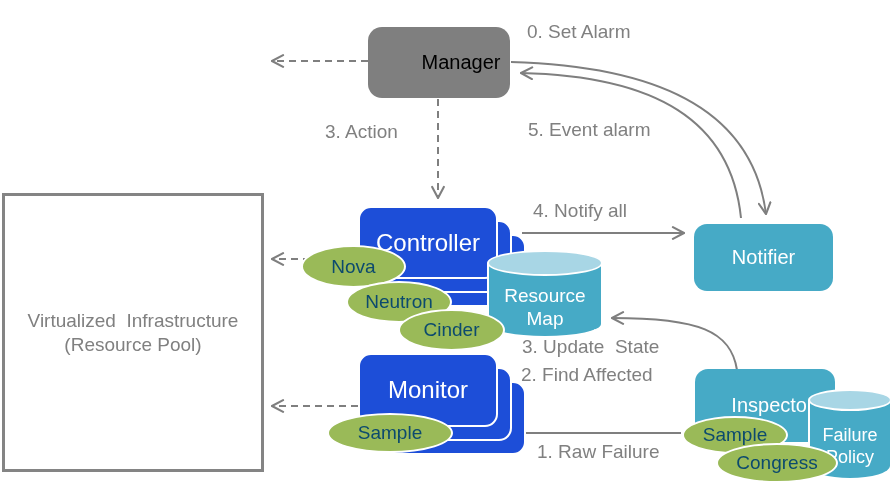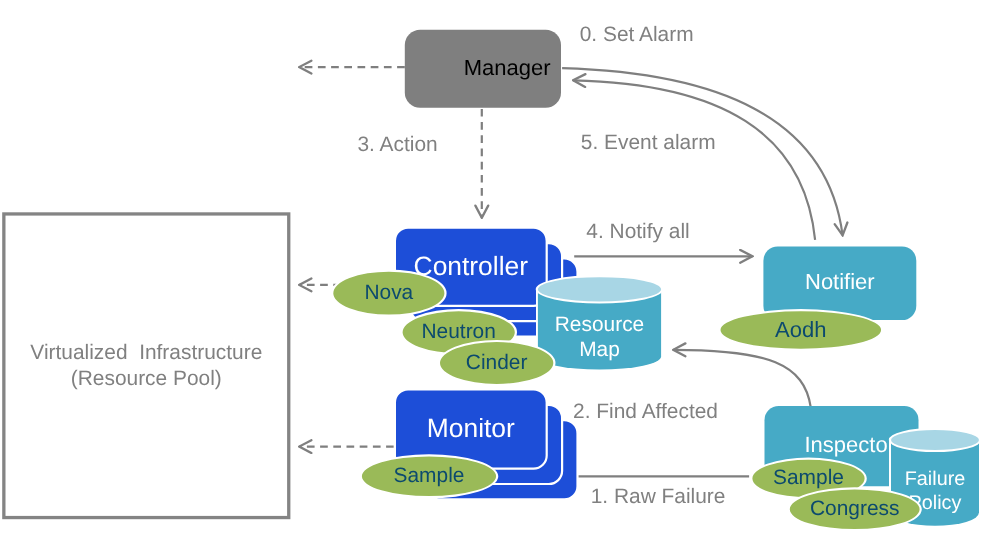--- a/index.html
+++ b/index.html
@@ -95,23 +95,20 @@
 
   <div class="stack-layer" style="left:386px; top:381px; width:140px; height:74px;"></div>
   <div class="stack-layer" style="left:372px; top:367px; width:140px; height:74px;"></div>
   <div class="stack-layer" style="left:358px; top:353px; width:140px; height:74px;">
     <span>Monitor</span>
   </div>
 
   <div class="round-box" style="left:694px; top:224px; width:139px; height:67px;">
     <span>Notifier</span>
   </div>
-  <div class="ellipse" style="left:653px; top:281px; width:150px; height:38px; font-size:20px;">
-    <span>Aodh</span>
-  </div>
 
   <div class="round-box" style="left:695px; top:369px; width:140px; height:73px;padding-left:15px;">
     <span>Inspector</span>
   </div>
   <div class="cyl" style="left:808px; top:389px; width:84px; height:91px;">
     <div class="cyl-body" style="top:11px;"></div>
     <div class="cyl-top" style="height:22px;"></div>
     <div class="cyl-label" style="top:22px; font-size:18px; line-height:22px;">Failure
 Policy</div>
   </div>
@@ -125,31 +122,32 @@
   <div class="cyl" style="left:487px; top:250px; width:116px; height:88px;">
     <div class="cyl-body" style="top:13px;"></div>
     <div class="cyl-top" style="height:26px;"></div>
     <div class="cyl-label" style="top:26px;">Resource
 Map</div>
   </div>
 
   <div class="ellipse" style="left:301px; top:245px; width:105px; height:43px; z-index:4;">
     <span>Nova</span>
   </div>
-  <div class="ellipse" style="left:364px; top:281px; width:106px; height:42px; z-index:5;justify-content:center;">
+  <div class="ellipse" style="left:346px; top:281px; width:106px; height:42px; z-index:5;justify-content:center;">
     <span>Neutron</span>
   </div>
   <div class="ellipse" style="left:398px; top:309px; width:107px; height:42px; z-index:6;">
     <span>Cinder</span>
   </div>
 
   <div class="ellipse" style="left:327px; top:413px; width:126px; height:40px;">
     <span>Sample</span>
   </div>
 
   <div class="step-label" style="left:527px; top:21px;">0. Set Alarm</div>
   <div class="step-label" style="left:325px; top:121px;">3. Action</div>
   <div class="step-label" style="left:528px; top:119px;">5. Event alarm</div>
   <div class="step-label" style="left:533px; top:200px;">4. Notify all</div>
+  <div class="step-label" style="left:522px; top:336px;">3. Update  State</div>
   <div class="step-label" style="left:521px; top:364px;">2. Find Affected</div>
   <div class="step-label" style="left:537px; top:441px;">1. Raw Failure</div>
 
 </div>
 
 </body></html>

